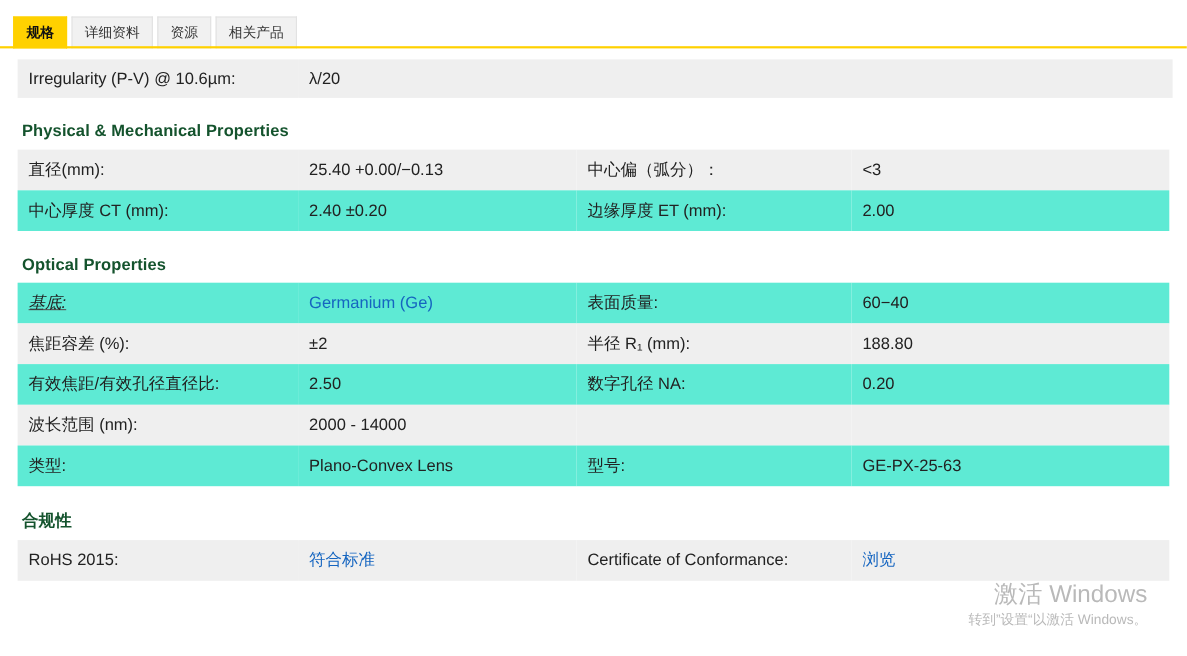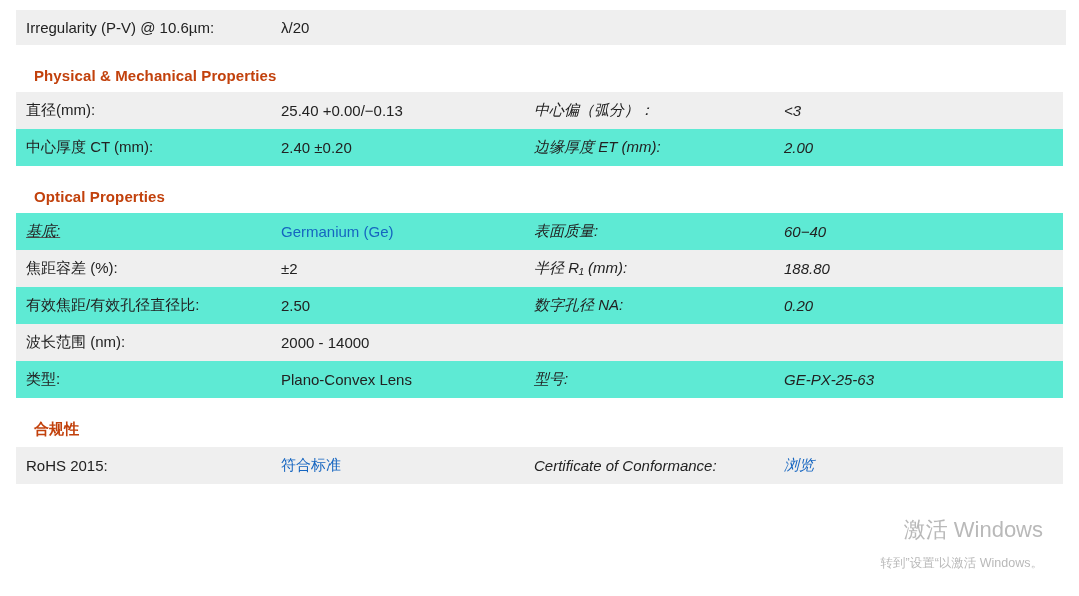--- a/index.html
+++ b/index.html
@@ -48,22 +48,22 @@
   }
 
   
   .content {
     padding: 10px 16px 0 16px;
   }
 
   .section-title {
     font-size: 15px;
     font-weight: bold;
-    color: #c2410c;
-    margin: 22px 0 8px 18px;
+    color: #14532d;
+    margin: 22px 0 8px 4px;
     letter-spacing: .1px;
   }
 
   table.spec {
     width: 1047px;
     border-collapse: collapse;
     table-layout: fixed;
   }
   table.spec td {
     font-size: 15px;
@@ -74,21 +74,21 @@
     border: none;
   }
   .row-alt td { background: #efefef; }
   .row-plain td { background: #5eead4; }
 
   td.label { width: 255px; }
   td.value { width: 253px; }
   td.label2 { width: 250px; padding-left: 12px; }
   td.value2 { width: 289px; }
 
-  td.label2, td.value2 { border-left: 1px solid #dcdcdc; font-style: italic; }
+  td.label2, td.value2 { border-left: 1px solid #dcdcdc; }
   td.label2 { border-left: 1px solid #dcdcdc; }
   td.value2 { border-left: none; }
 
   .link {
     color: #1565c0;
     text-decoration: none;
     cursor: pointer;
   }
   .underlined { text-decoration: underline; text-decoration-color: #555; color: #222; font-style: italic; }
 
@@ -106,28 +106,35 @@
     pointer-events: none;
     user-select: none;
   }
   .watermark .wm-title {
     font-size: 22px;
     line-height: 1.15;
     font-weight: normal;
   }
   .watermark .wm-sub {
     font-size: 12.5px;
-    margin-top: 13px;
+    margin-top: 3px;
   }
 </style>
 </head>
 <body>
 
 <div id="app">
 
+  <div class="tabbar">
+    <div class="tab active">规格</div>
+    <div class="tab">详细资料</div>
+    <div class="tab">资源</div>
+    <div class="tab">相关产品</div>
+    <div class="tab-underline"></div>
+  </div>
 
   <div class="content">
 
     <table class="spec single">
       <tbody>
           <tr class="row-alt">
         <td class="label">Irregularity (P-V) @ 10.6µm:</td>
         <td class="value">λ/20</td>
       </tr>
     </tbody>

